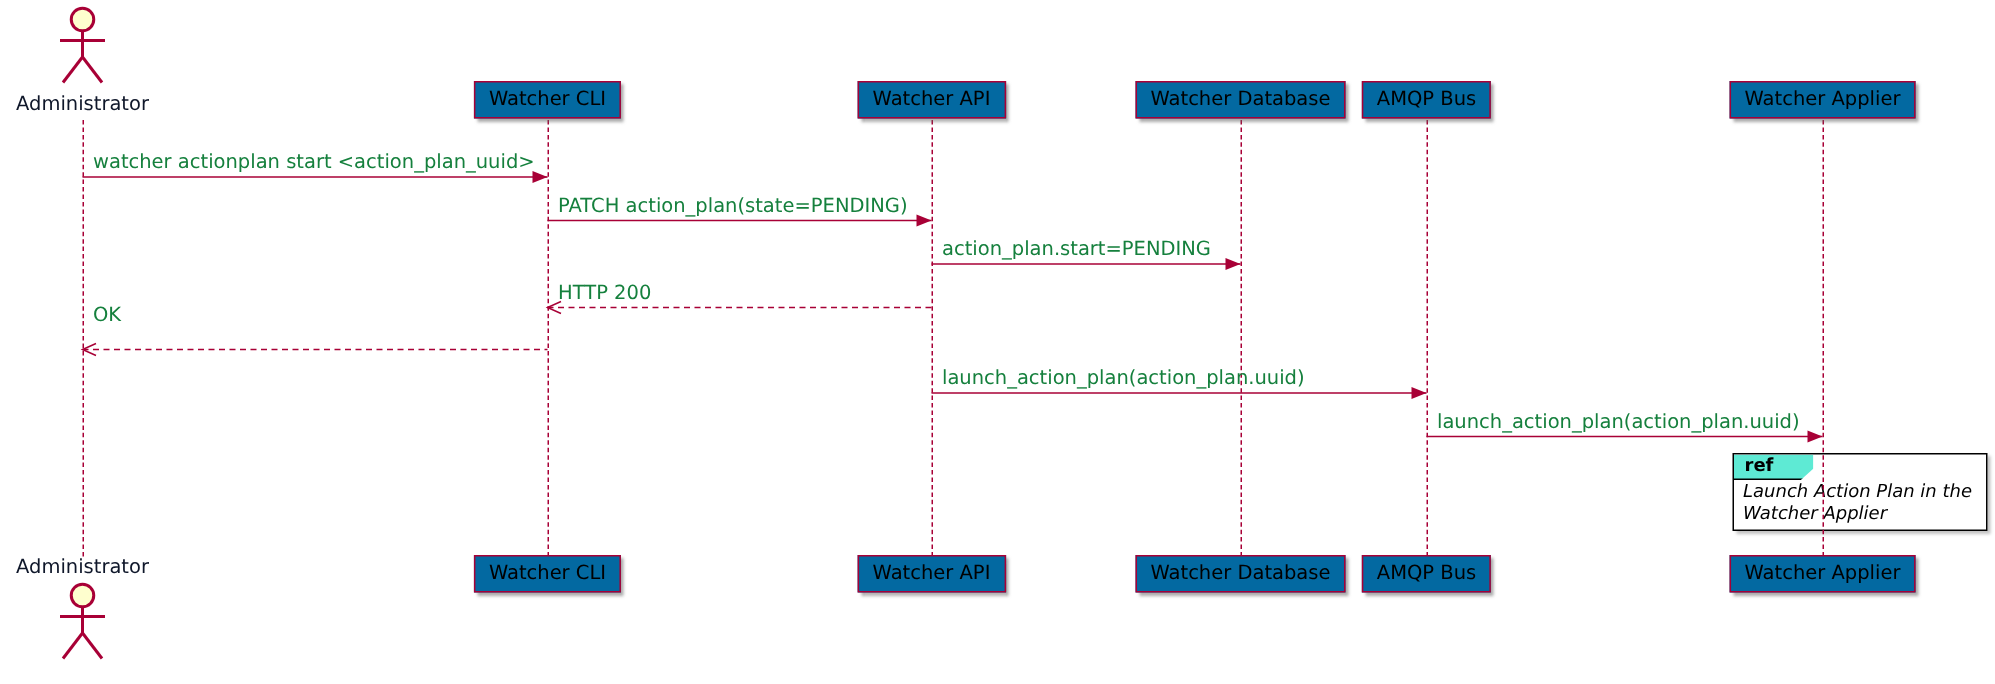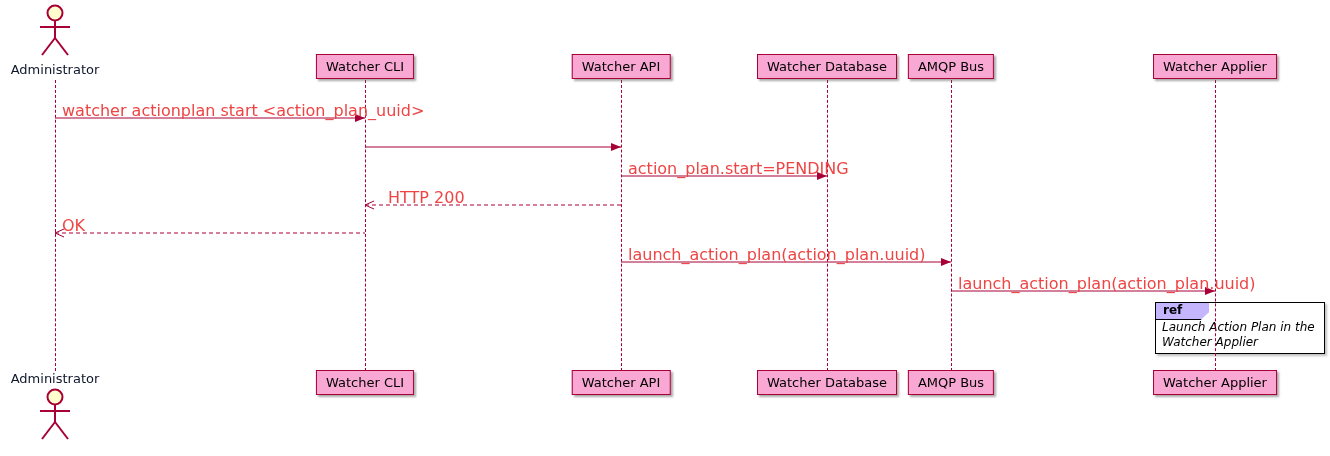--- a/index.html
+++ b/index.html
@@ -3,31 +3,31 @@
 <meta charset="utf-8">
 <style>
   html,body{margin:0;padding:0;background:#ffffff;}
   #diagram{
     position:relative;width:1330px;height:456px;background:#ffffff;
     font-family:"DejaVu Sans","Liberation Sans",sans-serif;overflow:hidden;
   }
   .lifeline{position:absolute;width:0;border-left:1px dashed #A80036;}
   .pbox{
     position:absolute;transform:translateX(-50%);
-    background:#f9a8d4;border:1.2px solid #A80036;
+    background:#0369a1;border:1.2px solid #A80036;
     padding:4px 9px;font-size:13px;color:#000;white-space:nowrap;
     box-shadow:2px 2px 2px rgba(100,100,100,.55);
   }
   .actor-label{position:absolute;transform:translateX(-50%);font-size:13px;color:#0f172a;white-space:nowrap;}
   .actor-fig{position:absolute;}
-  .msg-label{position:absolute;font-size:16px;color:#ef4444;white-space:nowrap;}
+  .msg-label{position:absolute;font-size:13px;color:#15803d;white-space:nowrap;}
   .msg-svg{position:absolute;overflow:visible;}
   .ref{position:absolute;left:1155px;top:302px;width:168px;height:50px;background:#fff;border:1.5px solid #000;box-shadow:2px 2px 2px rgba(100,100,100,.4);}
   .ref-tab{
-    position:absolute;left:0;top:0;width:46px;height:16px;background:#c4b5fd;
+    position:absolute;left:0;top:0;width:46px;height:16px;background:#5eead4;
     clip-path:polygon(0 0,100% 0,100% 55%,84% 100%,0 100%);
     font-size:12px;font-weight:bold;color:#000;padding-left:7px;line-height:15px;
     border-bottom:1px solid #000;
   }
   .ref-body{position:absolute;left:6px;top:17px;font-size:12px;line-height:15px;color:#000;font-style:italic;}
 </style>
 </head>
 <body>
 
 <div id="diagram">
@@ -72,35 +72,36 @@
     <div class="pbox" style="left: 1215px; top: 370px;">Watcher Applier</div>
     <svg width="310" height="12" class="msg-svg" style="left: 55px; top: 112px;">
       <line x1="0" x2="310" y1="6" y2="6" stroke="#A80036" stroke-width="1"></line>
       <polygon points="310,6 300,2 300,10" fill="#A80036"></polygon>
     </svg>
     <div class="msg-label" style="left: 62px; top: 101px;">watcher actionplan start &lt;action_plan_uuid&gt;</div>
     <svg width="256" height="12" class="msg-svg" style="left: 365px; top: 141px;">
       <line x1="0" x2="256" y1="6" y2="6" stroke="#A80036" stroke-width="1"></line>
       <polygon points="256,6 246,2 246,10" fill="#A80036"></polygon>
     </svg>
+    <div class="msg-label" style="left: 372px; top: 130px;">PATCH action_plan(state=PENDING)</div>
     <svg width="206" height="12" class="msg-svg" style="left: 621px; top: 170px;">
       <line x1="0" x2="206" y1="6" y2="6" stroke="#A80036" stroke-width="1"></line>
       <polygon points="206,6 196,2 196,10" fill="#A80036"></polygon>
     </svg>
     <div class="msg-label" style="left: 628px; top: 159px;">action_plan.start=PENDING</div>
     <svg width="256" height="12" class="msg-svg" style="left: 365px; top: 199px;">
       <line x1="0" x2="256" y1="6" y2="6" stroke="#A80036" stroke-width="1" stroke-dasharray="4,3"></line>
       <polyline points="9,2 0,6 9,10" fill="none" stroke="#A80036" stroke-width="1"></polyline>
     </svg>
-    <div class="msg-label" style="left: 372px; top: 188px; margin-left: 16px;">HTTP 200</div>
+    <div class="msg-label" style="left: 372px; top: 188px;">HTTP 200</div>
     <svg width="310" height="12" class="msg-svg" style="left: 55px; top: 227px;">
       <line x1="0" x2="310" y1="6" y2="6" stroke="#A80036" stroke-width="1" stroke-dasharray="4,3"></line>
       <polyline points="9,2 0,6 9,10" fill="none" stroke="#A80036" stroke-width="1"></polyline>
     </svg>
-    <div class="msg-label" style="left: 62px; top: 216px;">OK</div>
+    <div class="msg-label" style="left: 62px; top: 203px;">OK</div>
     <svg width="330" height="12" class="msg-svg" style="left: 621px; top: 256px;">
       <line x1="0" x2="330" y1="6" y2="6" stroke="#A80036" stroke-width="1"></line>
       <polygon points="330,6 320,2 320,10" fill="#A80036"></polygon>
     </svg>
     <div class="msg-label" style="left: 628px; top: 245px;">launch_action_plan(action_plan.uuid)</div>
     <svg width="264" height="12" class="msg-svg" style="left: 951px; top: 285px;">
       <line x1="0" x2="264" y1="6" y2="6" stroke="#A80036" stroke-width="1"></line>
       <polygon points="264,6 254,2 254,10" fill="#A80036"></polygon>
     </svg>
     <div class="msg-label" style="left: 958px; top: 274px;">launch_action_plan(action_plan.uuid)</div>

